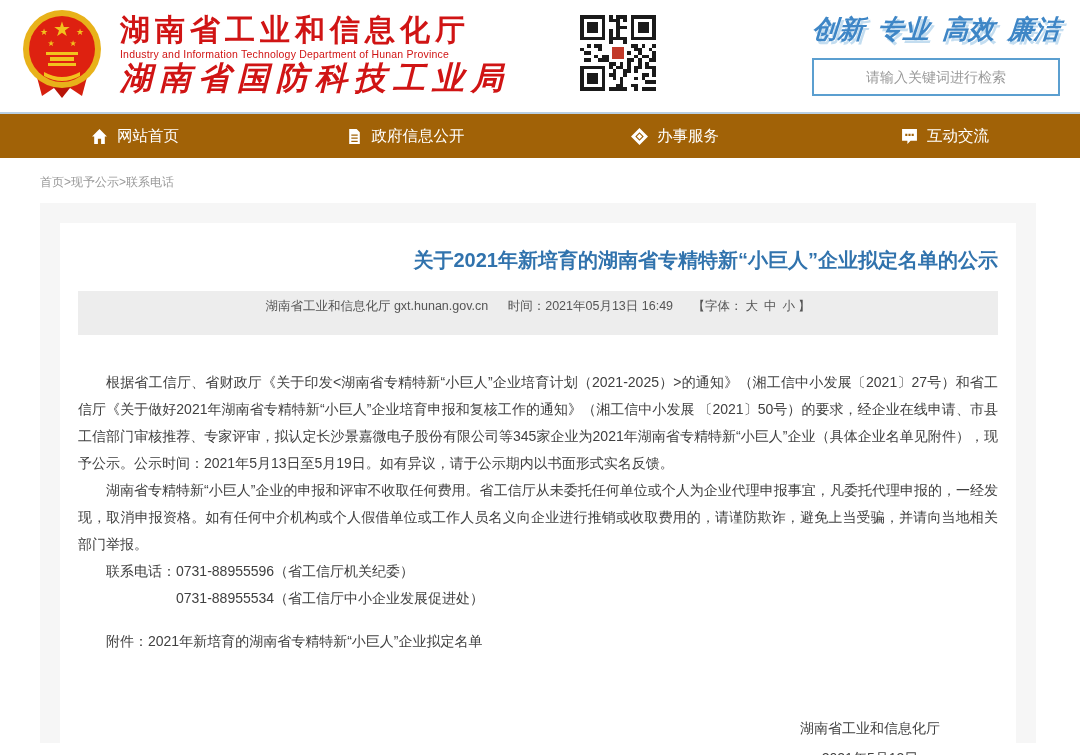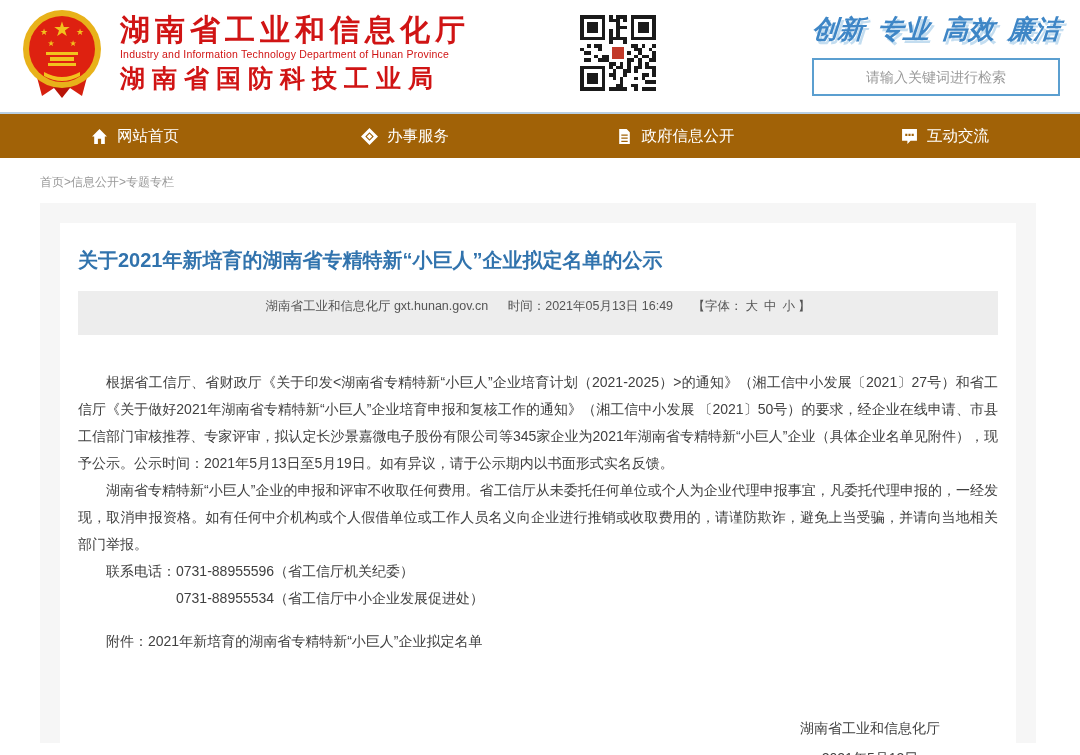--- a/index.html
+++ b/index.html
@@ -6,21 +6,21 @@
   html,body { width:1080px; height:755px; overflow:hidden; background:#fff;
     font-family:"Liberation Sans","DejaVu Sans",sans-serif; }
 
   
   .site-header { position:relative; height:112px; background:#fff; }
   .logo-group { position:absolute; left:20px; top:8px; display:flex; align-items:center; cursor:pointer; }
   .emblem { width:84px; height:92px; }
   .org-names { margin-left:16px; color:#d01414; }
   .org-cn1 { font-size:30px; font-weight:bold; letter-spacing:5px; line-height:34px; }
   .org-en  { font-size:10.5px; letter-spacing:0.2px; line-height:14px; }
-  .org-cn2 { font-size:25px; font-weight:bold; letter-spacing:7px; line-height:34px; }
+  .org-cn2 { font-size:32px; font-weight:bold; letter-spacing:7px; line-height:34px;font-style:italic; }
   .qr-code { position:absolute; left:580px; top:14px; width:76px; height:78px; }
   .qr-code svg { width:100%; height:100%; }
   .header-right { position:absolute; right:20px; top:12px; width:248px; }
   .slogan { display:flex; justify-content:space-between; font-size:26px; font-weight:bold;
     font-style:italic; color:#3e86c6; text-shadow:2.5px 2.5px 0 #c3ddf0; transform:skewX(-4deg);
     margin-bottom:11px; white-space:nowrap; }
   .search-box { width:248px; height:38px; border:2px solid #5b9fd0; background:#fff; }
   .search-box input { width:100%; height:100%; border:none; outline:none; text-align:center;
     font-size:14px; color:#be185d; font-family:inherit; }
   .search-box input::placeholder { color:#9a9a9a; }
@@ -32,21 +32,21 @@
     color:#fff; font-size:15.5px; cursor:pointer; height:100%; }
   .nav-item svg { width:17px; height:17px; fill:#fff; }
 
   
   .breadcrumb { margin:16px 0 12px 40px; font-size:12px; color:#999; }
   .breadcrumb span { cursor:pointer; }
 
   
   .panel { margin-left:40px; width:996px; height:540px; background:#f6f6f6; padding:20px; }
   .card { background:#fff; width:100%; min-height:560px; padding:16px 18px 0 18px; }
-  .article-title { text-align:left; font-size:20px; font-weight:bold; color:#3173ad;
+  .article-title { text-align:right; font-size:20px; font-weight:bold; color:#3173ad;
     line-height:30px; margin:6px 0 16px 0; }
   .meta-bar { background:#ededed; height:44px; line-height:30px; text-align:center;
     font-size:12.5px; color:#555; margin-bottom:34px; }
   .meta-bar .seg { margin:0 8px; }
   .meta-bar .font-size-btn { cursor:pointer; margin:0 3px; }
 
   .article-body { font-size:14px; color:#404040; line-height:27px; text-align:justify; }
   .para { text-indent:2em; }
   .contact-line1 { text-indent:2em; }
   .contact-line2 { padding-left:7em; }
@@ -230,41 +230,41 @@
 
 <div class="main-nav">
   <div class="nav-item">
     <svg viewBox="0 0 16 16">
         <path d="M8 1 L15 8 L13 8 L13 15 L9.5 15 L9.5 10 L6.5 10 L6.5 15 L3 15 L3 8 L1 8 Z"></path>
       </svg>
     <span>网站首页</span>
   </div>
   <div class="nav-item">
     <svg viewBox="0 0 16 16">
+        <path d="M3 1 L10 1 L13 4 L13 15 L3 15 Z M5 6 L11 6 L11 7.2 L5 7.2 Z M5 9 L11 9 L11 10.2 L5 10.2 Z M5 12 L11 12 L11 13.2 L5 13.2 Z" fill-rule="evenodd"></path>
+      </svg>
+    <span>政府信息公开</span>
+  </div>
+  <div class="nav-item">
+    <svg viewBox="0 0 16 16">
         <path d="M8 0 L16 8 L8 16 L0 8 Z M8 4 L4 8 L8 12 L12 8 Z" fill-rule="evenodd"></path>
         <path d="M8 5.5 L10.5 8 L8 10.5 L5.5 8 Z"></path>
       </svg>
     <span>办事服务</span>
   </div>
   <div class="nav-item">
     <svg viewBox="0 0 16 16">
-        <path d="M3 1 L10 1 L13 4 L13 15 L3 15 Z M5 6 L11 6 L11 7.2 L5 7.2 Z M5 9 L11 9 L11 10.2 L5 10.2 Z M5 12 L11 12 L11 13.2 L5 13.2 Z" fill-rule="evenodd"></path>
-      </svg>
-    <span>政府信息公开</span>
-  </div>
-  <div class="nav-item">
-    <svg viewBox="0 0 16 16">
         <path d="M1 1 L15 1 L15 12 L9 12 L6 15 L6 12 L1 12 Z M4 5.5 h2 v2 h-2 Z M7 5.5 h2 v2 h-2 Z M10 5.5 h2 v2 h-2 Z" fill-rule="evenodd"></path>
       </svg>
     <span>互动交流</span>
   </div>
 </div>
 
 <div class="breadcrumb">
-  <span>首页</span><span>&gt;</span><span>信息公开</span><span>&gt;</span><span>专题专栏</span>
+  <span>首页</span><span>&gt;</span><span>现予公示</span><span>&gt;</span><span>联系电话</span>
 </div>
 
 <div class="panel">
   <div class="card">
     <h1 class="article-title">关于2021年新培育的湖南省专精特新“小巨人”企业拟定名单的公示</h1>
 
     <div class="meta-bar">
       <span class="seg">湖南省工业和信息化厅 gxt.hunan.gov.cn</span>
       <span class="seg"><span>时间：</span><span>2021年05月13日 16:49</span></span>
       <span class="seg">

